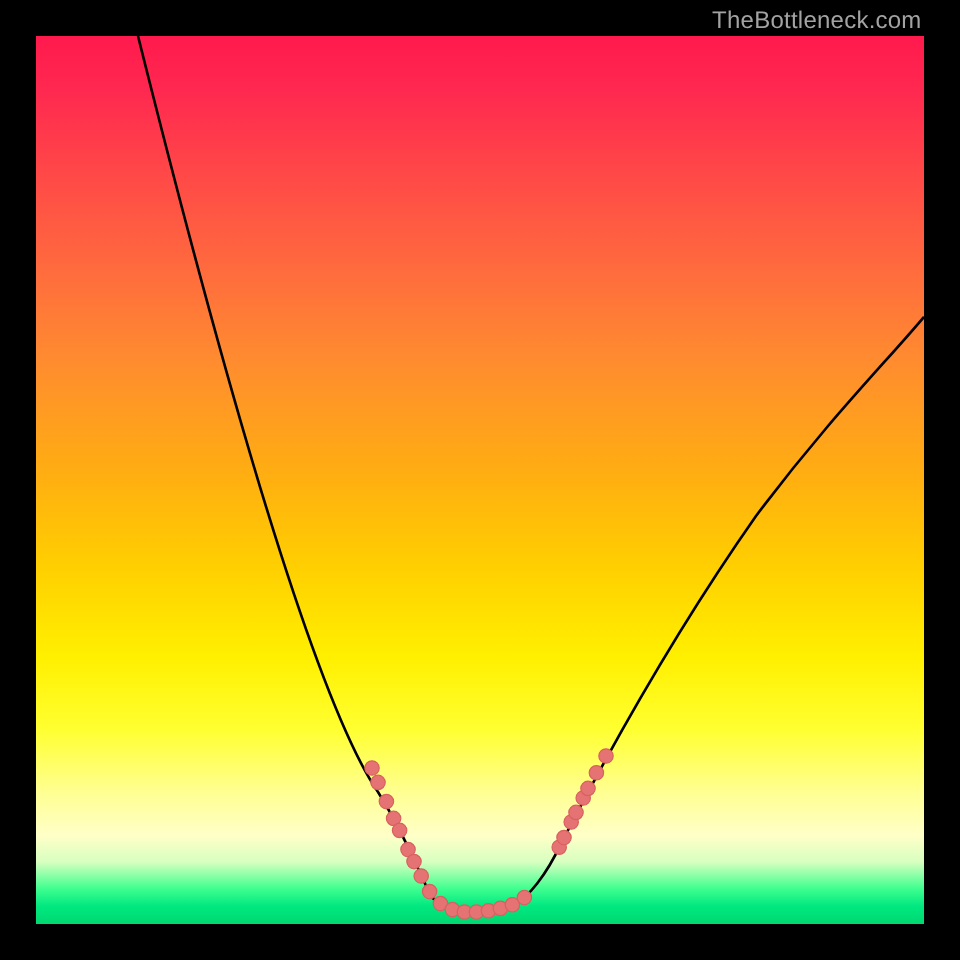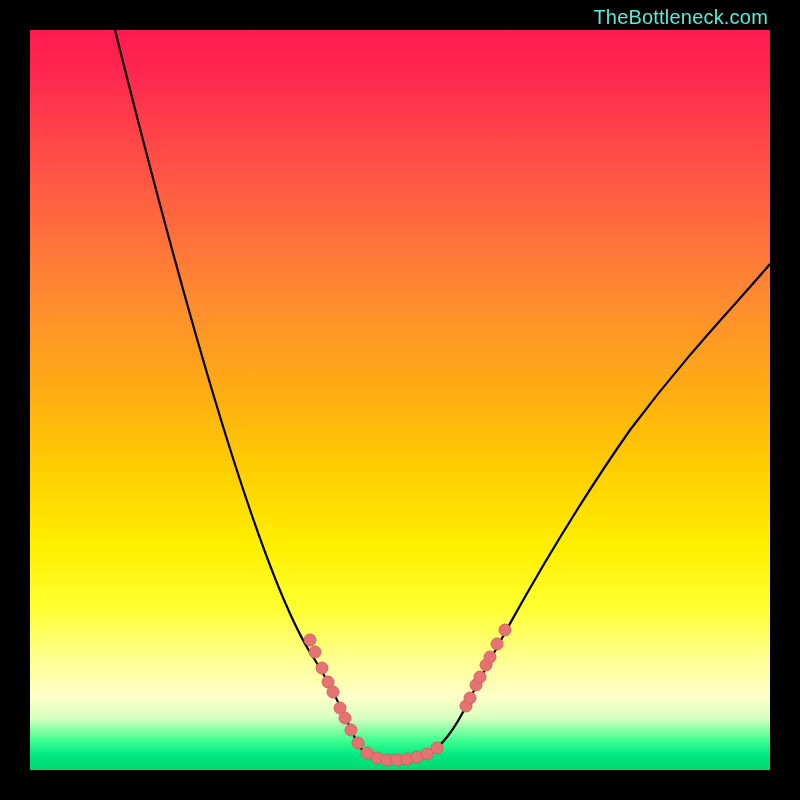--- a/index.html
+++ b/index.html
@@ -28,21 +28,21 @@
       #40ff90 96%,
       #00e880 98%,
       #00d870 100%
     );
   }
   
   .watermark {
     position: absolute;
     top: 6px;
     right: 32px;
-    color: #5eead4;
+    color: #a3a3a3;
     font-size: 20px;
     font-weight: 500;
     letter-spacing: 0.2px;
   }
   
   svg.curve {
     position: absolute;
     left: 0; top: 0;
     width: 740px; height: 740px;
     overflow: visible;

